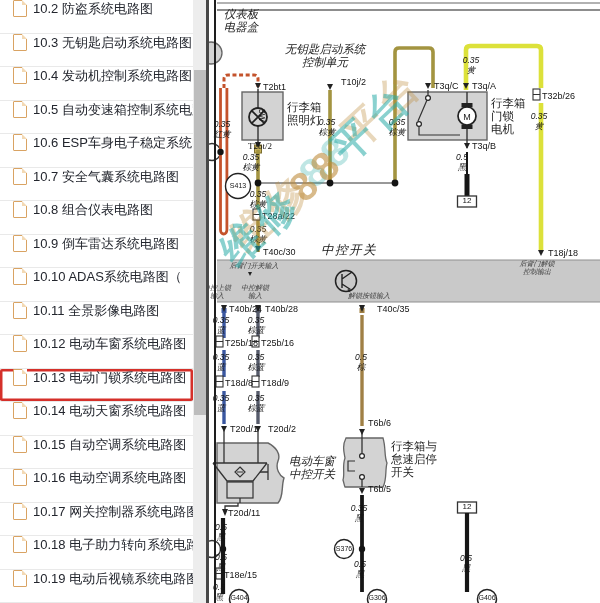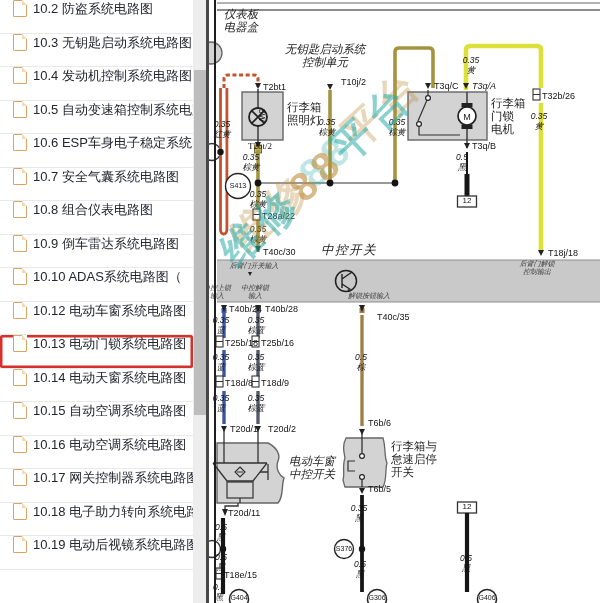--- a/index.html
+++ b/index.html
@@ -192,27 +192,27 @@
       <span class="lbl comp" style="left: 391px; top: 440px;">行李箱与
 怠速启停
 开关</span>
       <span class="lbl rot" style="left: 266px; top: 109px;">5W</span>
       <span class="lbl pin" style="left: 341px; top: 77px;">T10j/2</span>
       <span class="lbl pin" style="left: 263px; top: 82px;">T2bt1</span>
       <span class="lbl pin" style="left: 248px; top: 141px; font-family: Liberation Serif, serif;">T2bt/2</span>
       <span class="lbl pin" style="left: 262px; top: 211px;">T28a/22</span>
       <span class="lbl pin" style="left: 263px; top: 247px;">T40c/30</span>
       <span class="lbl pin" style="left: 434px; top: 81px;">T3q/C</span>
-      <span class="lbl pin" style="left: 472px; top: 81px; font-style: italic;">T3q/A</span>
+      <span class="lbl pin" style="left: 472px; top: 81px;">T3q/A</span>
       <span class="lbl pin" style="left: 472px; top: 141px;">T3q/B</span>
       <span class="lbl pin" style="left: 542px; top: 91px;">T32b/26</span>
       <span class="lbl pin" style="left: 548px; top: 248px;">T18j/18</span>
       <span class="lbl pin" style="left: 229px; top: 304px;">T40b/24</span>
       <span class="lbl pin" style="left: 265px; top: 304px;">T40b/28</span>
-      <span class="lbl pin" style="left: 377px; top: 312px;">T40c/35</span>
+      <span class="lbl pin" style="left: 377px; top: 304px;">T40c/35</span>
       <span class="lbl pin" style="left: 225px; top: 338px;">T25b/18</span>
       <span class="lbl pin" style="left: 261px; top: 338px;">T25b/16</span>
       <span class="lbl pin" style="left: 225px; top: 378px;">T18d/8</span>
       <span class="lbl pin" style="left: 261px; top: 378px;">T18d/9</span>
       <span class="lbl pin" style="left: 230px; top: 424px;">T20d/1</span>
       <span class="lbl pin" style="left: 268px; top: 424px;">T20d/2</span>
       <span class="lbl pin" style="left: 228px; top: 508px;">T20d/11</span>
       <span class="lbl pin" style="left: 368px; top: 418px;">T6b/6</span>
       <span class="lbl pin" style="left: 368px; top: 484px;">T6b/5</span>
       <span class="lbl pin" style="left: 224px; top: 570px;">T18e/15</span>
@@ -309,20 +309,24 @@
       <div class="toc-item">
         <span class="doc-icon"></span>
         <span class="toc-label">10.9 倒车雷达系统电路图</span>
       </div>
       <div class="toc-item">
         <span class="doc-icon"></span>
         <span class="toc-label">10.10 ADAS系统电路图（</span>
       </div>
       <div class="toc-item">
         <span class="doc-icon"></span>
+        <span class="toc-label">10.11 全景影像电路图</span>
+      </div>
+      <div class="toc-item">
+        <span class="doc-icon"></span>
         <span class="toc-label">10.12 电动车窗系统电路图</span>
       </div>
       <div class="toc-item selected">
         <span class="doc-icon"></span>
         <span class="toc-label">10.13 电动门锁系统电路图</span>
       </div>
       <div class="toc-item">
         <span class="doc-icon"></span>
         <span class="toc-label">10.14 电动天窗系统电路图</span>
       </div>

